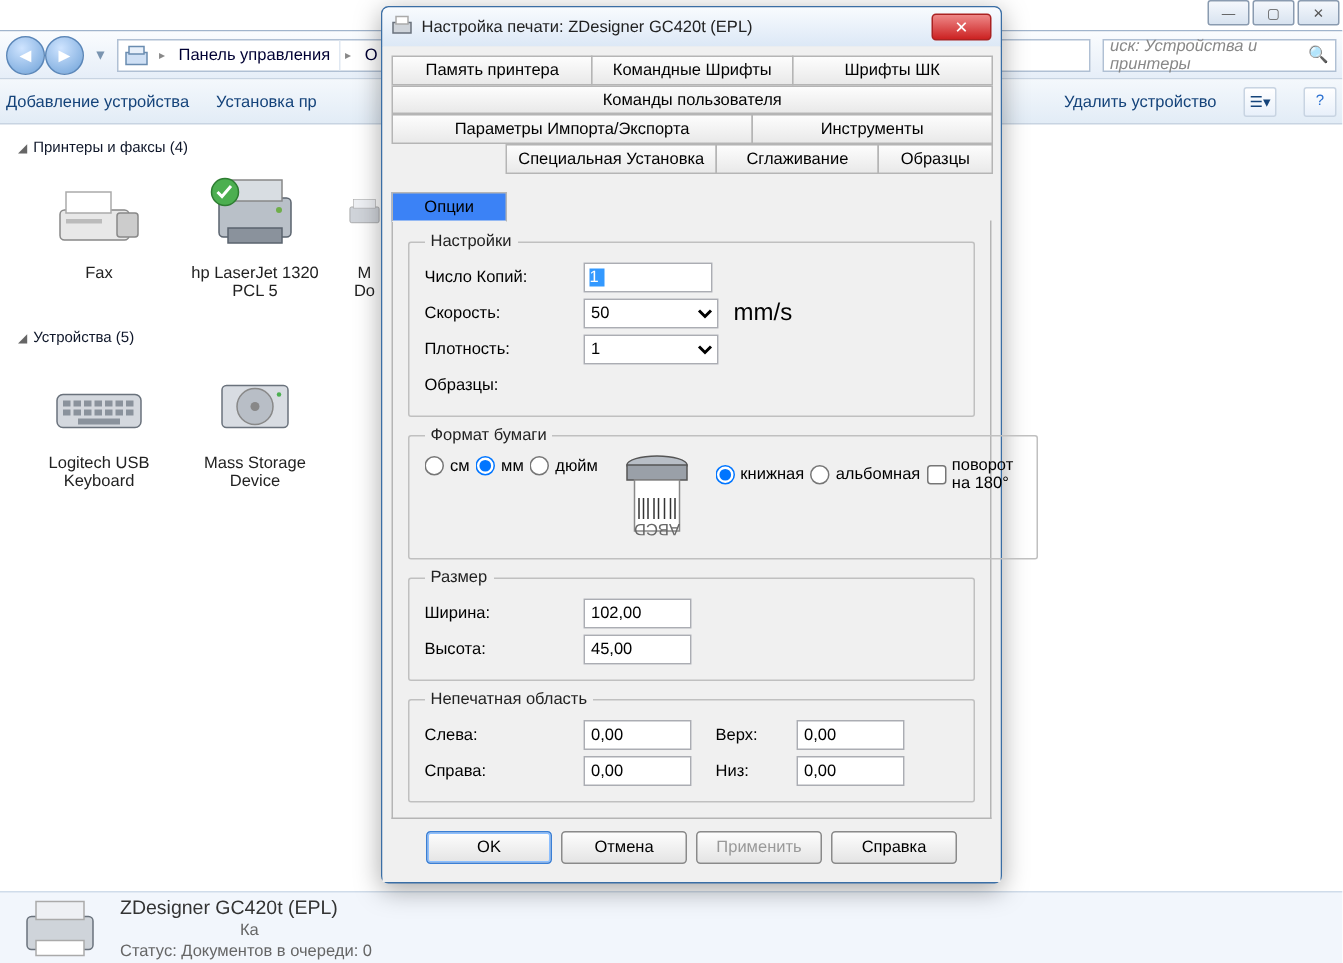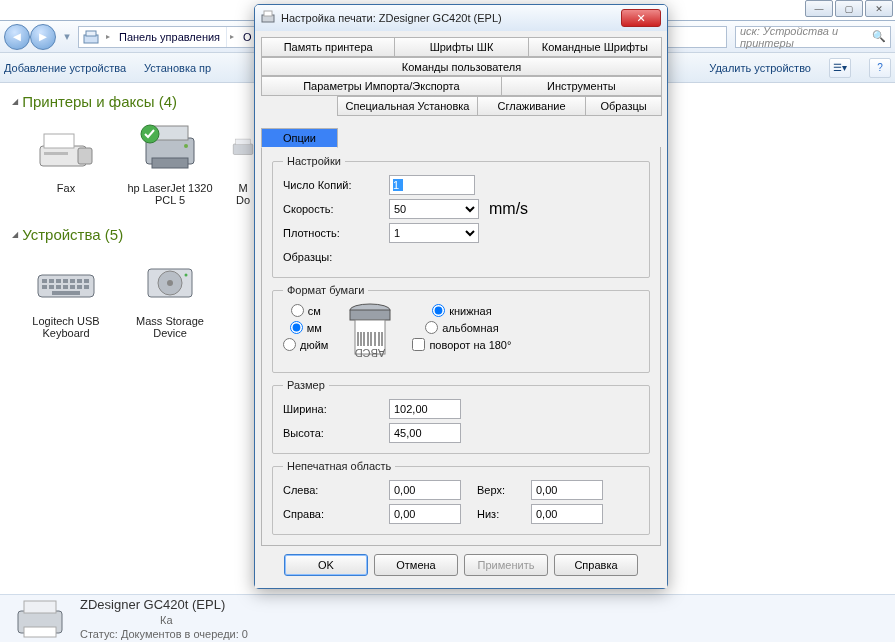--- a/index.html
+++ b/index.html
@@ -22,21 +22,21 @@
 .search { width: 156px; height: 22px; border: 1px solid #b0c0d4; background: #fff; display: flex; align-items: center; padding: 0 4px; color: #888; font-style: italic; margin-left: 4px; }
 .search .mag { margin-left: auto; font-style: normal; color: #5a86b8; }
 
 .toolbar { height: 30px; background: linear-gradient(#f4f8fc,#e2ecf6); border-bottom: 1px solid #c8d4e2; display: flex; align-items: center; padding: 0 4px; gap: 18px; font-size: 12px; color: #14437a; }
 .toolbar .item { cursor: pointer; }
 .toolbar .sp { flex: 1; }
 .toolbar .ico { width: 22px; height: 20px; border: 1px solid #c8d4e2; border-radius: 2px; background: linear-gradient(#fff,#e8f0fa); display: flex; align-items: center; justify-content: center; font-size: 10px; }
 
 .body { padding: 6px 12px; }
 .group { margin-bottom: 12px; }
-.group-h { color: #4d7c0f; font-size: 15px; padding: 4px 0; display: flex; align-items: center; gap: 4px; cursor: pointer; }
+.group-h { color: #0f172a; font-size: 10px; padding: 4px 0; display: flex; align-items: center; gap: 4px; cursor: pointer; }
 .group-h::before { content: "◢"; font-size: 8px; color: #666; transform: rotate(0deg); }
 .items { display: flex; gap: 12px; flex-wrap: wrap; padding: 4px 8px; }
 .dev { width: 92px; text-align: center; font-size: 11px; color: #222; cursor: pointer; }
 .dev .ic { width: 72px; height: 60px; margin: 0 auto 4px; display: flex; align-items: center; justify-content: center; }
 .dev .ic svg { width: 64px; height: 56px; }
 
 .footer { position: absolute; bottom: 0; left: 0; right: 0; height: 48px; border-top: 1px solid #d0dcea; background: #f2f6fc; display: flex; align-items: center; padding: 6px 12px; gap: 12px; }
 .footer .pic { width: 56px; height: 44px; }
 .footer .meta { font-size: 12px; color: #333; }
 .footer .meta .t { font-size: 13px; }
@@ -56,21 +56,21 @@
 
 fieldset { border: 1px solid #c0c0c0; border-radius: 2px; padding: 6px 10px 8px; margin-bottom: 6px; }
 legend { font-size: 11px; padding: 0 4px; color: #222; }
 .row { display: flex; align-items: center; height: 24px; gap: 6px; }
 .row label { width: 100px; font-size: 11px; }
 .row input[type=text] { height: 20px; border: 1px solid #abadb3; padding: 0 4px; font-size: 11px; background: #fff; }
 .row select { height: 20px; border: 1px solid #abadb3; font-size: 11px; background: #fff; }
 .unit { font-size: 16px; margin-left: 4px; }
 
 .fmt { display: flex; gap: 14px; align-items: flex-start; }
-.fmt-col { display: flex; flex-direction: column; gap: 4px; padding-top: 2px; align-items: center; }
+.fmt-col { display: flex; gap: 4px; padding-top: 2px; align-items: center; }
 .fmt-col label { font-size: 11px; display: flex; align-items: center; gap: 4px; }
 .prn-ic { width: 56px; height: 62px; display: flex; flex-direction: column; align-items: center; }
 
 .btnrow { display: flex; justify-content: center; gap: 6px; padding: 8px 0 10px; background: #f0f0f0; }
 .btn { width: 84px; height: 22px; border: 1px solid #8a8a8a; background: linear-gradient(#fdfdfd,#e4e4e4); border-radius: 3px; font-size: 11px; cursor: pointer; }
 .btn.def { border: 1px solid #3a7fd5; box-shadow: 0 0 0 1px #8cbfff inset; }
 .btn:disabled { color: #999; }
 
 .hilite{ background:#3399ff; color:#fff; display:inline-block; min-width:10px; }
 </style>
@@ -227,22 +227,22 @@
           <rect x="1" y="5" width="12" height="7" fill="#cfd4da" stroke="#6a727c"></rect>
           <rect x="3" y="1" width="8" height="5" fill="#fff" stroke="#aaa"></rect>
         </svg>
     </span>
     <span>Настройка печати: ZDesigner GC420t (EPL)</span>
     <div class="x">✕</div>
   </div>
   <div class="dlg-body">
     <div class="tabrow">
       <div class="tab">Память принтера</div>
+      <div class="tab">Командные Шрифты</div>
       <div class="tab">Шрифты ШК</div>
-      <div class="tab">Командные Шрифты</div>
     </div>
     <div class="tabrow">
       <div class="tab wide">Команды пользователя</div>
     </div>
     <div class="tabrow">
       <div class="tab" style="flex:1.5">Параметры Импорта/Экспорта</div>
       <div class="tab">Инструменты</div>
     </div>
     <div class="tabrow">
       <div class="tab active" style="flex:0.7">Опции</div>

